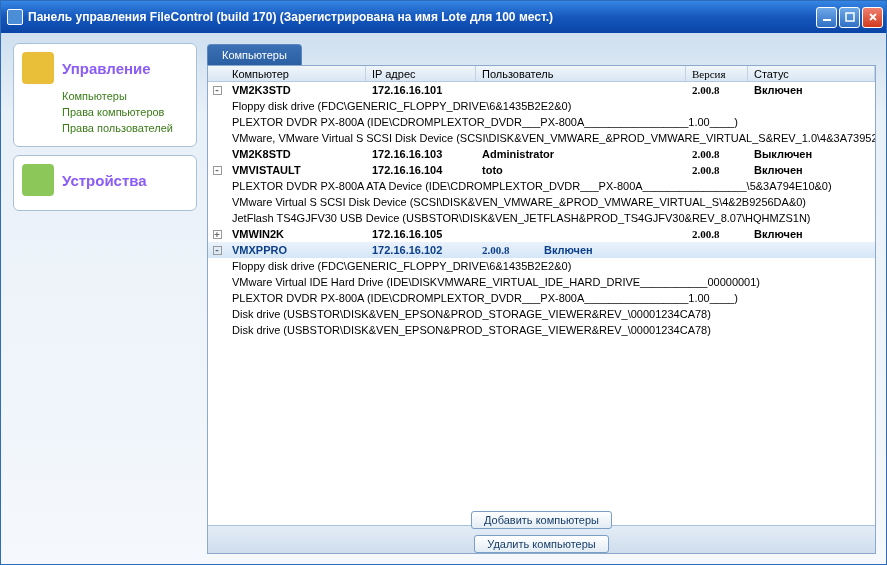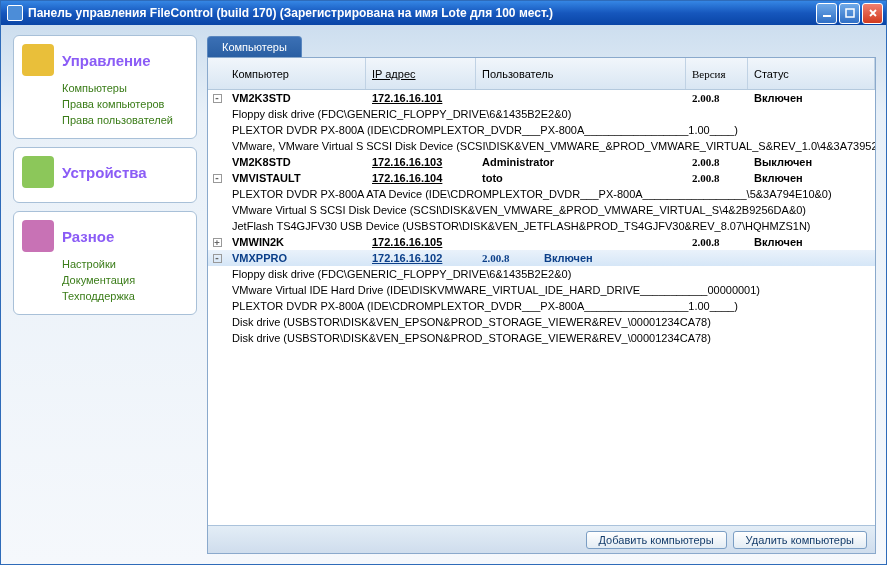--- a/index.html
+++ b/index.html
@@ -13,21 +13,21 @@
 }
 .window {
   width: 887px;
   height: 565px;
   background: linear-gradient(to bottom, #c5d9ec 0%, #e8f0f8 20%, #f5f8fc 100%);
   border: 1px solid #2e6bb9;
   display: flex;
   flex-direction: column;
 }
 .titlebar {
-  height: 24px;
+  height: 32px;
   background: linear-gradient(to bottom, #3586e4 0%, #1657bd 50%, #0945a6 100%);
   display: flex;
   align-items: center;
   padding: 0 3px 0 6px;
   color: #fff;
 }
 .titlebar .app-icon {
   width: 16px; height: 16px;
   background: #4c8dd8;
   border-radius: 2px;
@@ -119,37 +119,37 @@
   background: #fff;
   border: 1px solid #8aa9cc;
   display: flex;
   flex-direction: column;
   min-height: 0;
 }
 .col-header {
   display: flex;
   background: linear-gradient(to bottom,#f1f6fb,#d9e6f3);
   border-bottom: 1px solid #b4c9dd;
-  height: 32px;
+  height: 16px;
   align-items: center;
   font-size: 11px;
   color: #000;
 }
 .col-header > div {
   border-right: 1px solid #c0d2e4;
   padding: 0 6px;
   height: 100%;
   display: flex;
   align-items: center;
   overflow: hidden;
   white-space: nowrap;
 }
 .c-exp { width: 18px; border-right: none !important; padding: 0 !important; }
 .c-comp { width: 140px; }
-.c-ip { width: 110px; text-decoration: underline; }
+.c-ip { width: 110px; }
 .c-user { width: 210px; }
 .c-ver { width: 62px; font-family: Liberation Serif, serif; }
 .c-stat { flex: 1; }
 
 .grid-body { flex: 1; overflow-y: auto; overflow-x: hidden; }
 .row {
   display: flex;
   height: 16px;
   align-items: center;
   white-space: nowrap;
@@ -188,20 +188,21 @@
 }
 .bottom-bar {
   height: 28px;
   background: linear-gradient(to bottom,#e3edf6,#cfdded);
   border-top: 1px solid #aac2db;
   display: flex;
   justify-content: flex-end;
   align-items: center;
   gap: 6px;
   padding: 0 8px;
+  flex-direction: column;
 }
 .btn {
   background: linear-gradient(to bottom,#fff,#e3ecf4);
   border: 1px solid #7b9ec4;
   border-radius: 3px;
   padding: 2px 12px;
   font-size: 11px;
   color: #153d6b;
   cursor: pointer;
 }
@@ -246,31 +247,20 @@
             <div class="nav-item">Права компьютеров</div>
             <div class="nav-item">Права пользователей</div>
           </div>
         </div>
         <div class="nav-group">
           <div class="nav-header">
             <div class="nav-icon" style="background: rgb(140, 199, 90);"></div>
             <div class="nav-title">Устройства</div>
           </div>
         </div>
-        <div class="nav-group">
-          <div class="nav-header">
-            <div class="nav-icon" style="background: rgb(200, 114, 181);"></div>
-            <div class="nav-title">Разное</div>
-          </div>
-          <div class="nav-items">
-            <div class="nav-item">Настройки</div>
-            <div class="nav-item">Документация</div>
-            <div class="nav-item">Техподдержка</div>
-          </div>
-        </div>
       </div>
 
     <div class="main">
       <div class="tab-strip">
         <div class="tab">Компьютеры</div>
       </div>
       <div class="panel">
         <div class="col-header">
           <div class="c-exp"></div>
           <div class="c-comp">Компьютер</div>

